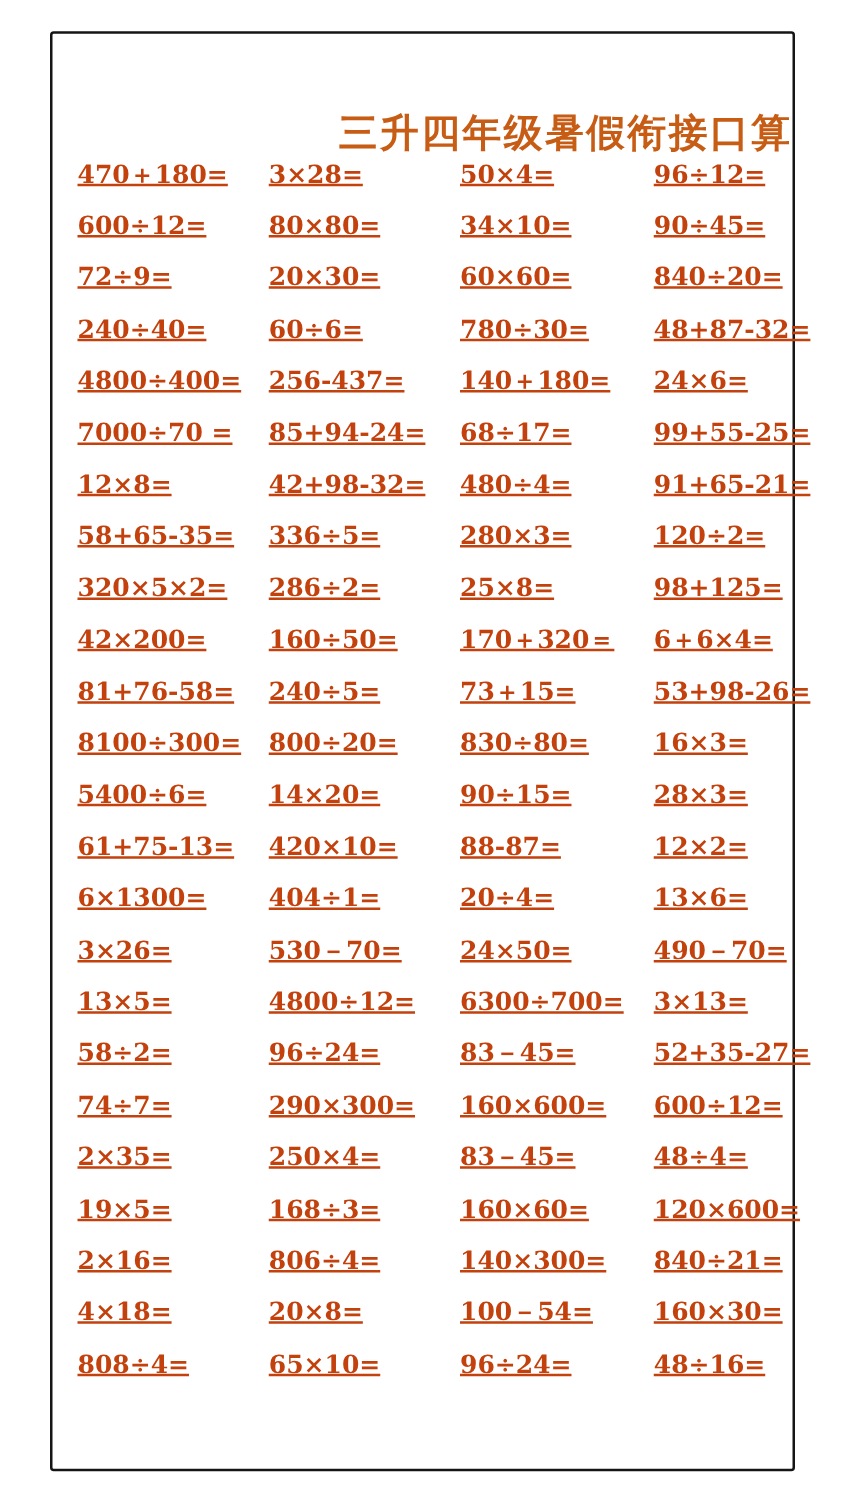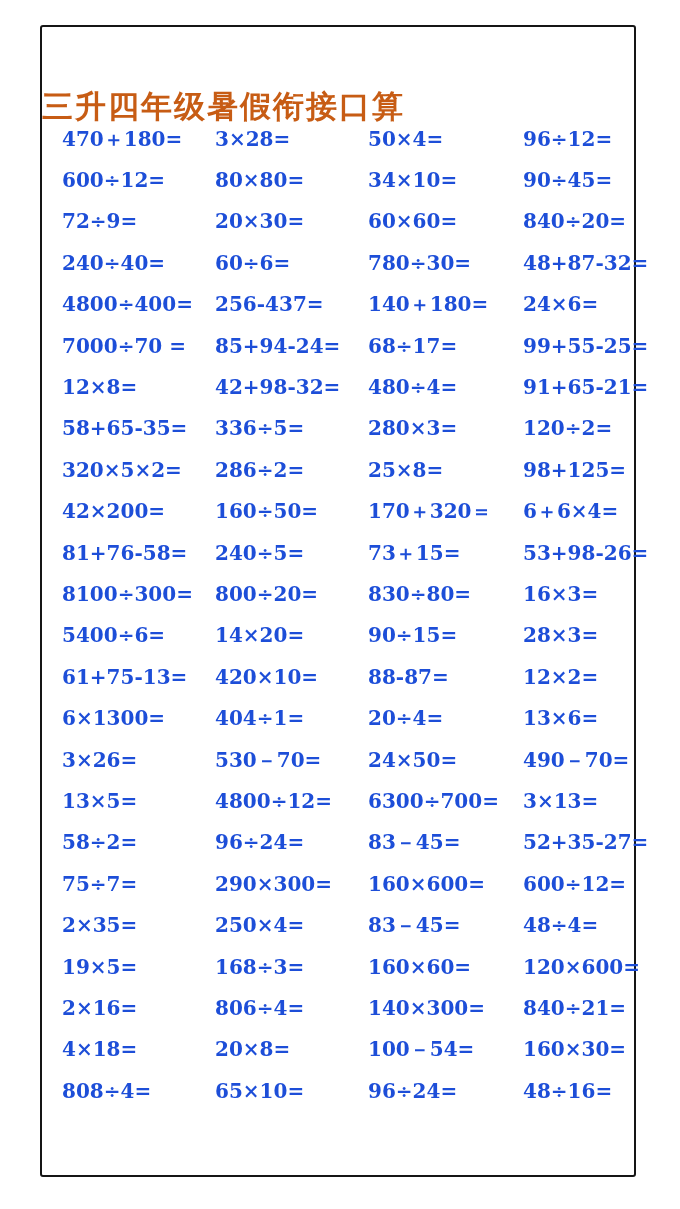--- a/index.html
+++ b/index.html
@@ -23,21 +23,21 @@
     border: 2px solid #151515;
     border-radius: 3px;
     background: #ffffff;
     box-sizing: border-box;
   }
   .title {
     position: absolute;
     top: 38px;
     left: 0;
     width: 100%;
-    text-align: left;
+    text-align: right;
     font-size: 31px;
     font-weight: bold;
     letter-spacing: 2px;
     color: #c75c14;
     font-family: "DejaVu Sans", sans-serif;
     white-space: nowrap;
   }
   .grid {
     position: absolute;
     left: 20px;
@@ -55,21 +55,21 @@
     white-space: nowrap;
     text-align: left;
     line-height: 1;
   }
 </style>
 </head>
 <body>
 
 <div class="sheet" style="border-color: rgb(21, 21, 21);">
   <h1 class="title" style="color: rgb(199, 92, 20);">三升四年级暑假衔接口算</h1>
-  <div class="grid" style="color: #1d4ed8;">
+  <div class="grid" style="color: #c2410c; text-decoration: underline;">
       <div class="cell">470＋180=</div>
       <div class="cell">3×28=</div>
       <div class="cell">50×4=</div>
       <div class="cell">96÷12=</div>
       <div class="cell">600÷12=</div>
       <div class="cell">80×80=</div>
       <div class="cell">34×10=</div>
       <div class="cell">90÷45=</div>
       <div class="cell">72÷9=</div>
       <div class="cell">20×30=</div>
@@ -128,21 +128,21 @@
       <div class="cell">24×50=</div>
       <div class="cell">490－70=</div>
       <div class="cell">13×5=</div>
       <div class="cell">4800÷12=</div>
       <div class="cell">6300÷700=</div>
       <div class="cell">3×13=</div>
       <div class="cell">58÷2=</div>
       <div class="cell">96÷24=</div>
       <div class="cell">83－45=</div>
       <div class="cell">52+35-27=</div>
-      <div class="cell">75÷7=</div>
+      <div class="cell">74÷7=</div>
       <div class="cell">290×300=</div>
       <div class="cell">160×600=</div>
       <div class="cell">600÷12=</div>
       <div class="cell">2×35=</div>
       <div class="cell">250×4=</div>
       <div class="cell">83－45=</div>
       <div class="cell">48÷4=</div>
       <div class="cell">19×5=</div>
       <div class="cell">168÷3=</div>
       <div class="cell">160×60=</div>

